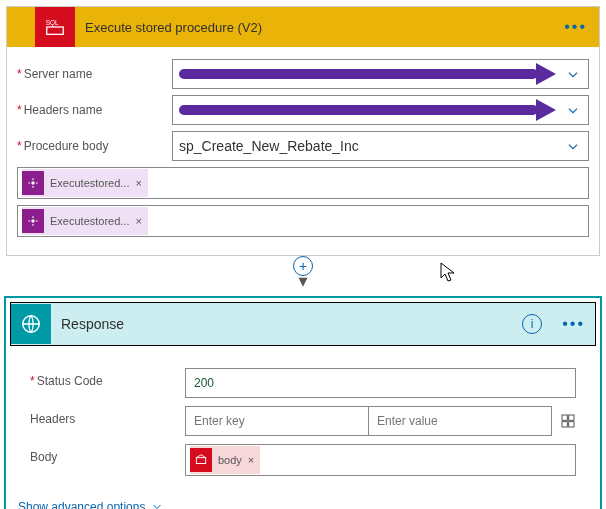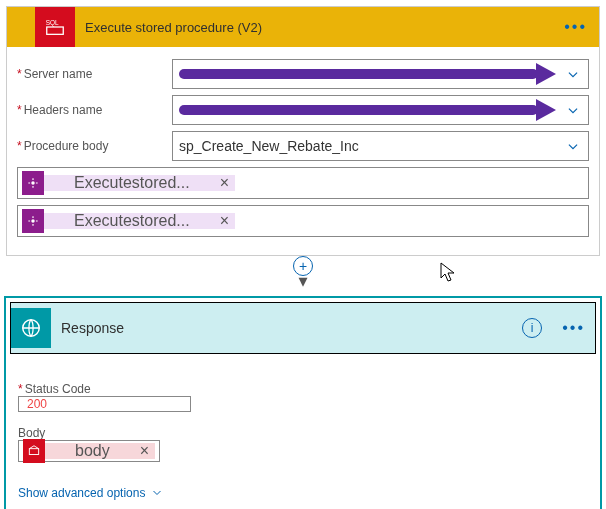--- a/index.html
+++ b/index.html
@@ -54,22 +54,22 @@
     border-left: 20px solid #5a2a9e;
   }
 
   .token-field {
     flex: 1; border: 1px solid #888; height: 32px;
     display: flex; align-items: center; padding: 2px 4px; gap: 4px;
     background: #fff;
   }
   .token {
     display: inline-flex; align-items: center;
-    background: #efe0f6; font-size: 16px;
-    padding: 0 6px 0 0; height: 16px; gap: 24px;
+    background: #efe0f6; font-size: 11px;
+    padding: 0 6px 0 0; height: 28px;
   }
   .token .tok-icon {
     width: 22px; height: 24px; background: #8c1d8c;
     display: flex; align-items: center; justify-content: center;
     margin-right: 6px; color: #fff;
   }
   .token .tok-close { color: #555; margin-left: 6px; cursor: pointer; }
 
   
   .connector { display: flex; flex-direction: column; align-items: center; height: 40px; position: relative; }
@@ -80,43 +80,43 @@
   }
   .connector .darr { color: #555; font-size: 18px; line-height: 14px; margin-top: -2px;}
   .cursor { position: absolute; right: 150px; top: 6px; font-size: 16px; color: #333; pointer-events:none; }
 
   
   .card2 {
     border: 2px solid #0099a6; margin: 0 4px 6px 4px;
   }
   .card2-header {
     display: flex; align-items: center;
-    background: #cdeef1; height: 52px;
+    background: #cdeef1; height: 44px;
     font-size: 14px; color: #303030;
     border: 1px solid #000; margin: 4px; justify-content: flex-end; 
   }
   .hdr2-icon {
     width: 40px; height: 40px; background: #0099a6;
     display: flex; align-items: center; justify-content: center; color: #fff;
   }
   .hdr2-title { flex: 1; padding-left: 10px; }
   .hdr2-info {
     width: 20px; height: 20px; border: 1px solid #0664b0; border-radius: 50%;
     color: #0664b0; font-size: 12px; line-height: 18px; text-align: center;
     margin-right: 10px; cursor: pointer;
   }
   .hdr2-dots { padding: 0 10px; color: #0664b0; font-size: 16px; letter-spacing: 2px; cursor: pointer; }
 
   .card2-body { padding: 10px 12px 14px; font-size: 12px; color: #555; }
-  .card2-body .row { margin: 8px 0; align-items: flex-start; flex-direction: column; }
+  .card2-body .row { margin: 8px 12px; align-items: flex-start; }
   .card2-body .label { width: 155px; padding-top: 6px; }
 
   .textbox {
     flex: 1; border: 1px solid #888; height: 30px; padding: 0 8px;
-    font-size: 12px; color: #ef4444;
+    font-size: 12px; color: #14532d;
   }
   .kv { flex: 1; display: flex; gap: 0; align-items: center; }
   .kv .textbox { flex: 1; }
   .kv .textbox.key { border-right: none; }
   .kv-copy { margin-left: 8px; color: #555; cursor: pointer; }
 
   .token.red .tok-icon { background: #d40c1e; }
   .token.red { background: #f7d7da; }
 
   .adv-link {
@@ -244,20 +244,35 @@
     <div class="hdr2-dots">•••</div>
   </div>
 
   <div class="card2-body">
 
     <div class="row">
       <div class="label"><span class="req">*</span><span>Status Code</span></div>
       <input class="textbox" value="200" style="">
     </div>
 
+    <div class="row">
+      <div class="label">Headers</div>
+      <div class="kv">
+        <input class="textbox key" placeholder="Enter key" style="">
+        <input class="textbox" placeholder="Enter value" style="">
+        <span class="kv-copy">
+          <svg width="16" height="16" viewBox="0 0 24 24">
+              <rect x="3" y="3" width="8" height="8" fill="none" stroke="#555" stroke-width="1.5"></rect>
+              <rect x="13" y="3" width="8" height="8" fill="none" stroke="#555" stroke-width="1.5"></rect>
+              <rect x="3" y="13" width="8" height="8" fill="none" stroke="#555" stroke-width="1.5"></rect>
+              <rect x="13" y="13" width="8" height="8" fill="none" stroke="#555" stroke-width="1.5"></rect>
+            </svg>
+        </span>
+      </div>
+    </div>
 
     <div class="row">
       <div class="label">Body</div>
       <div class="token-field">
         <span class="token red">
           <span class="tok-icon">
             <svg width="14" height="14" viewBox="0 0 24 24">
                 <rect x="4" y="8" width="16" height="10" fill="none" stroke="#fff" stroke-width="1.6"></rect>
                 <path d="M4 8l8-5 8 5" fill="none" stroke="#fff" stroke-width="1.6"></path>
               </svg>

